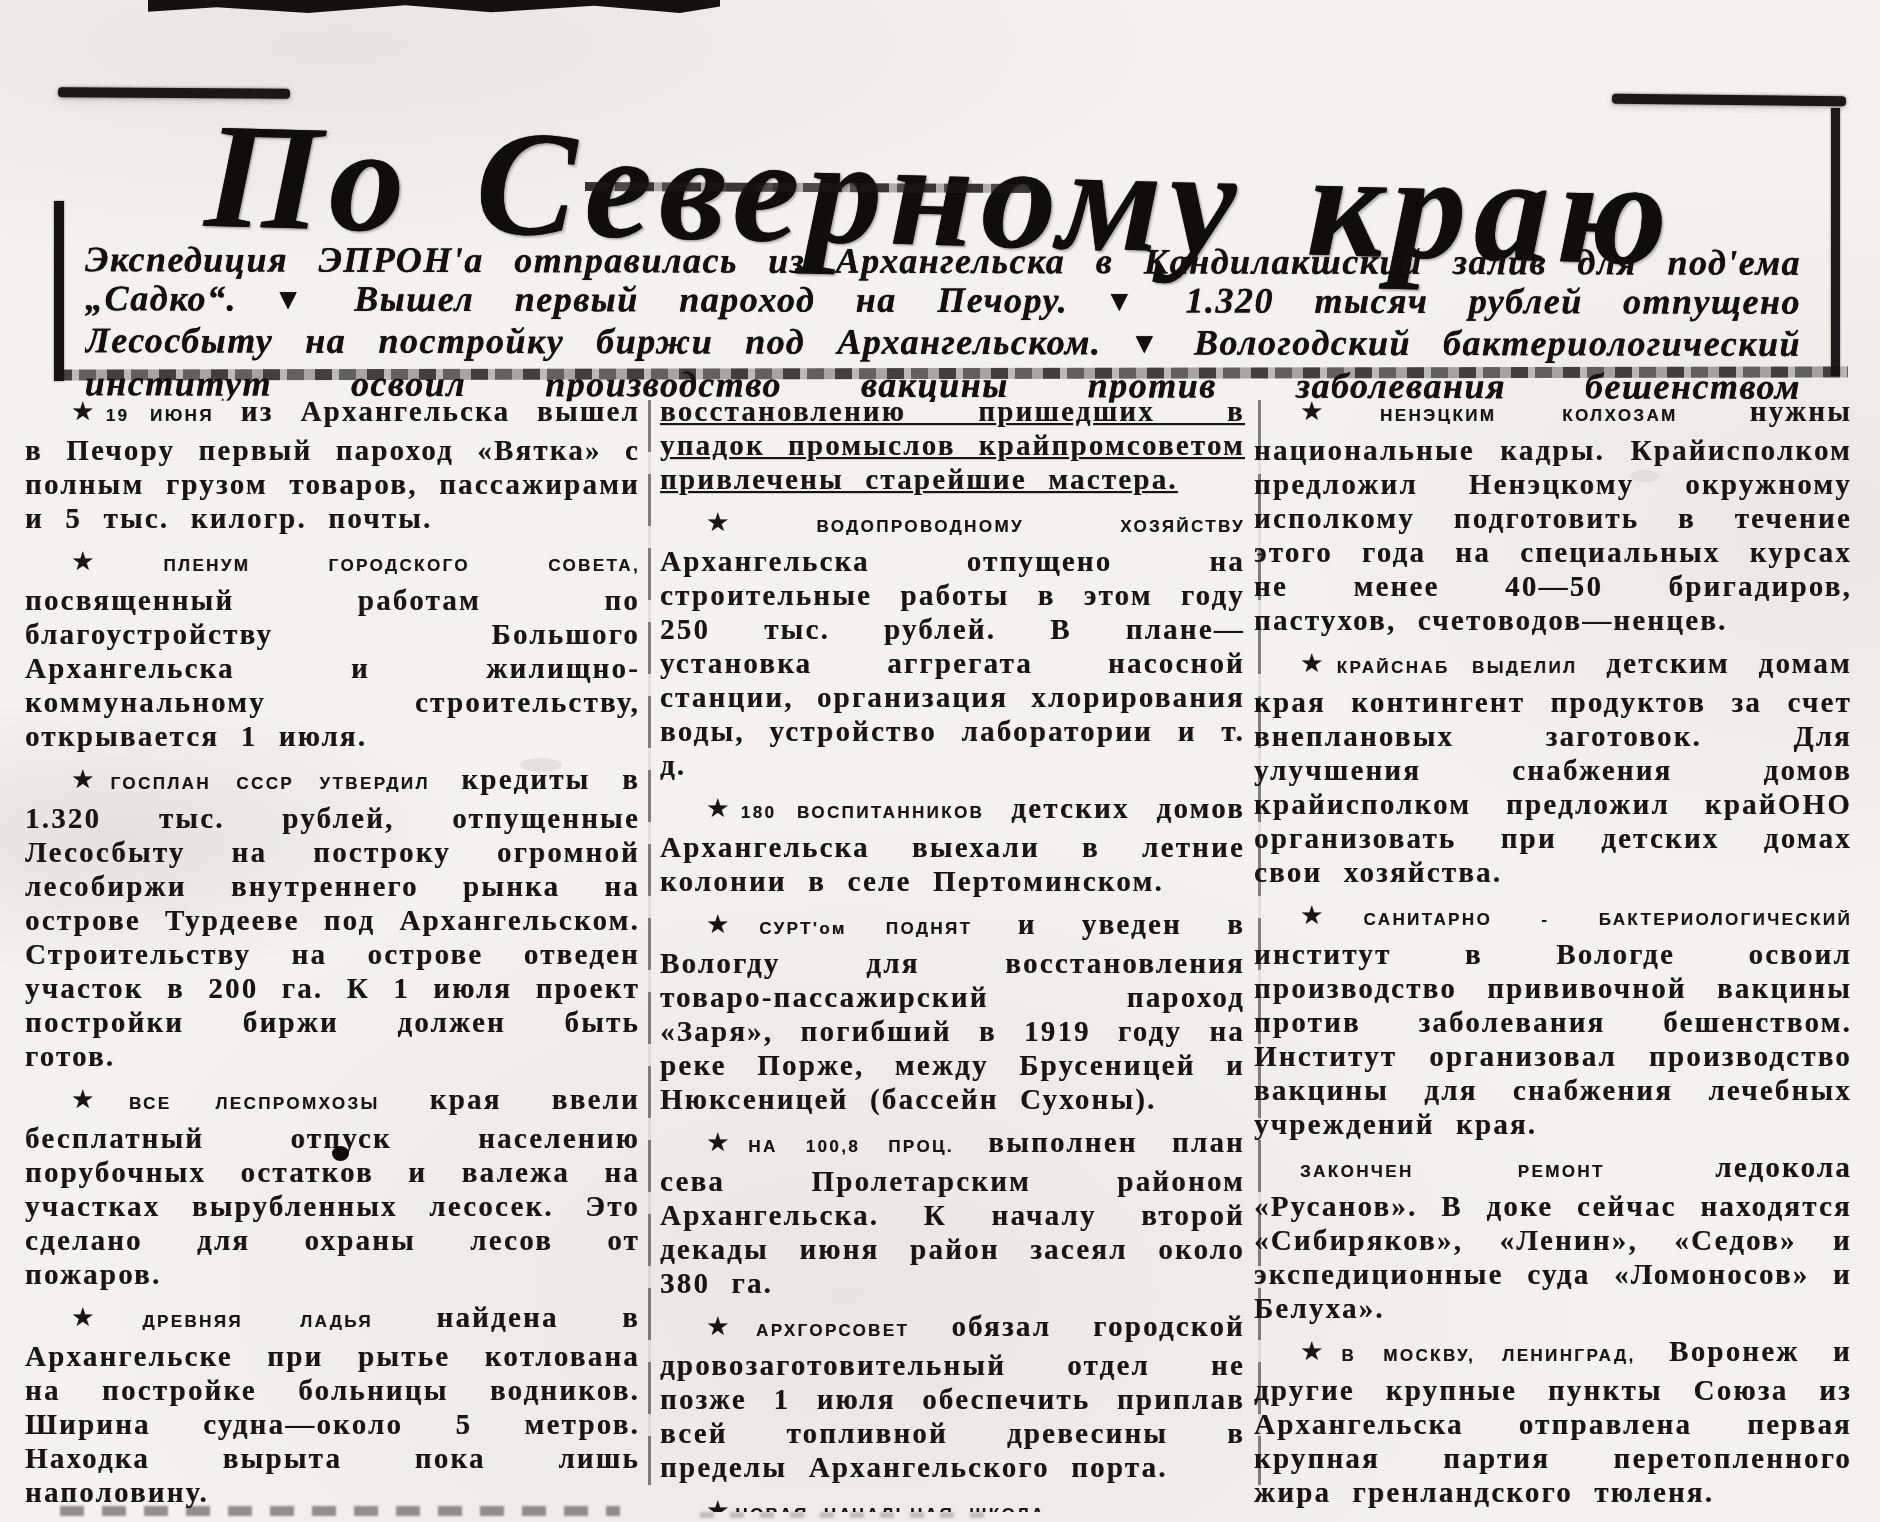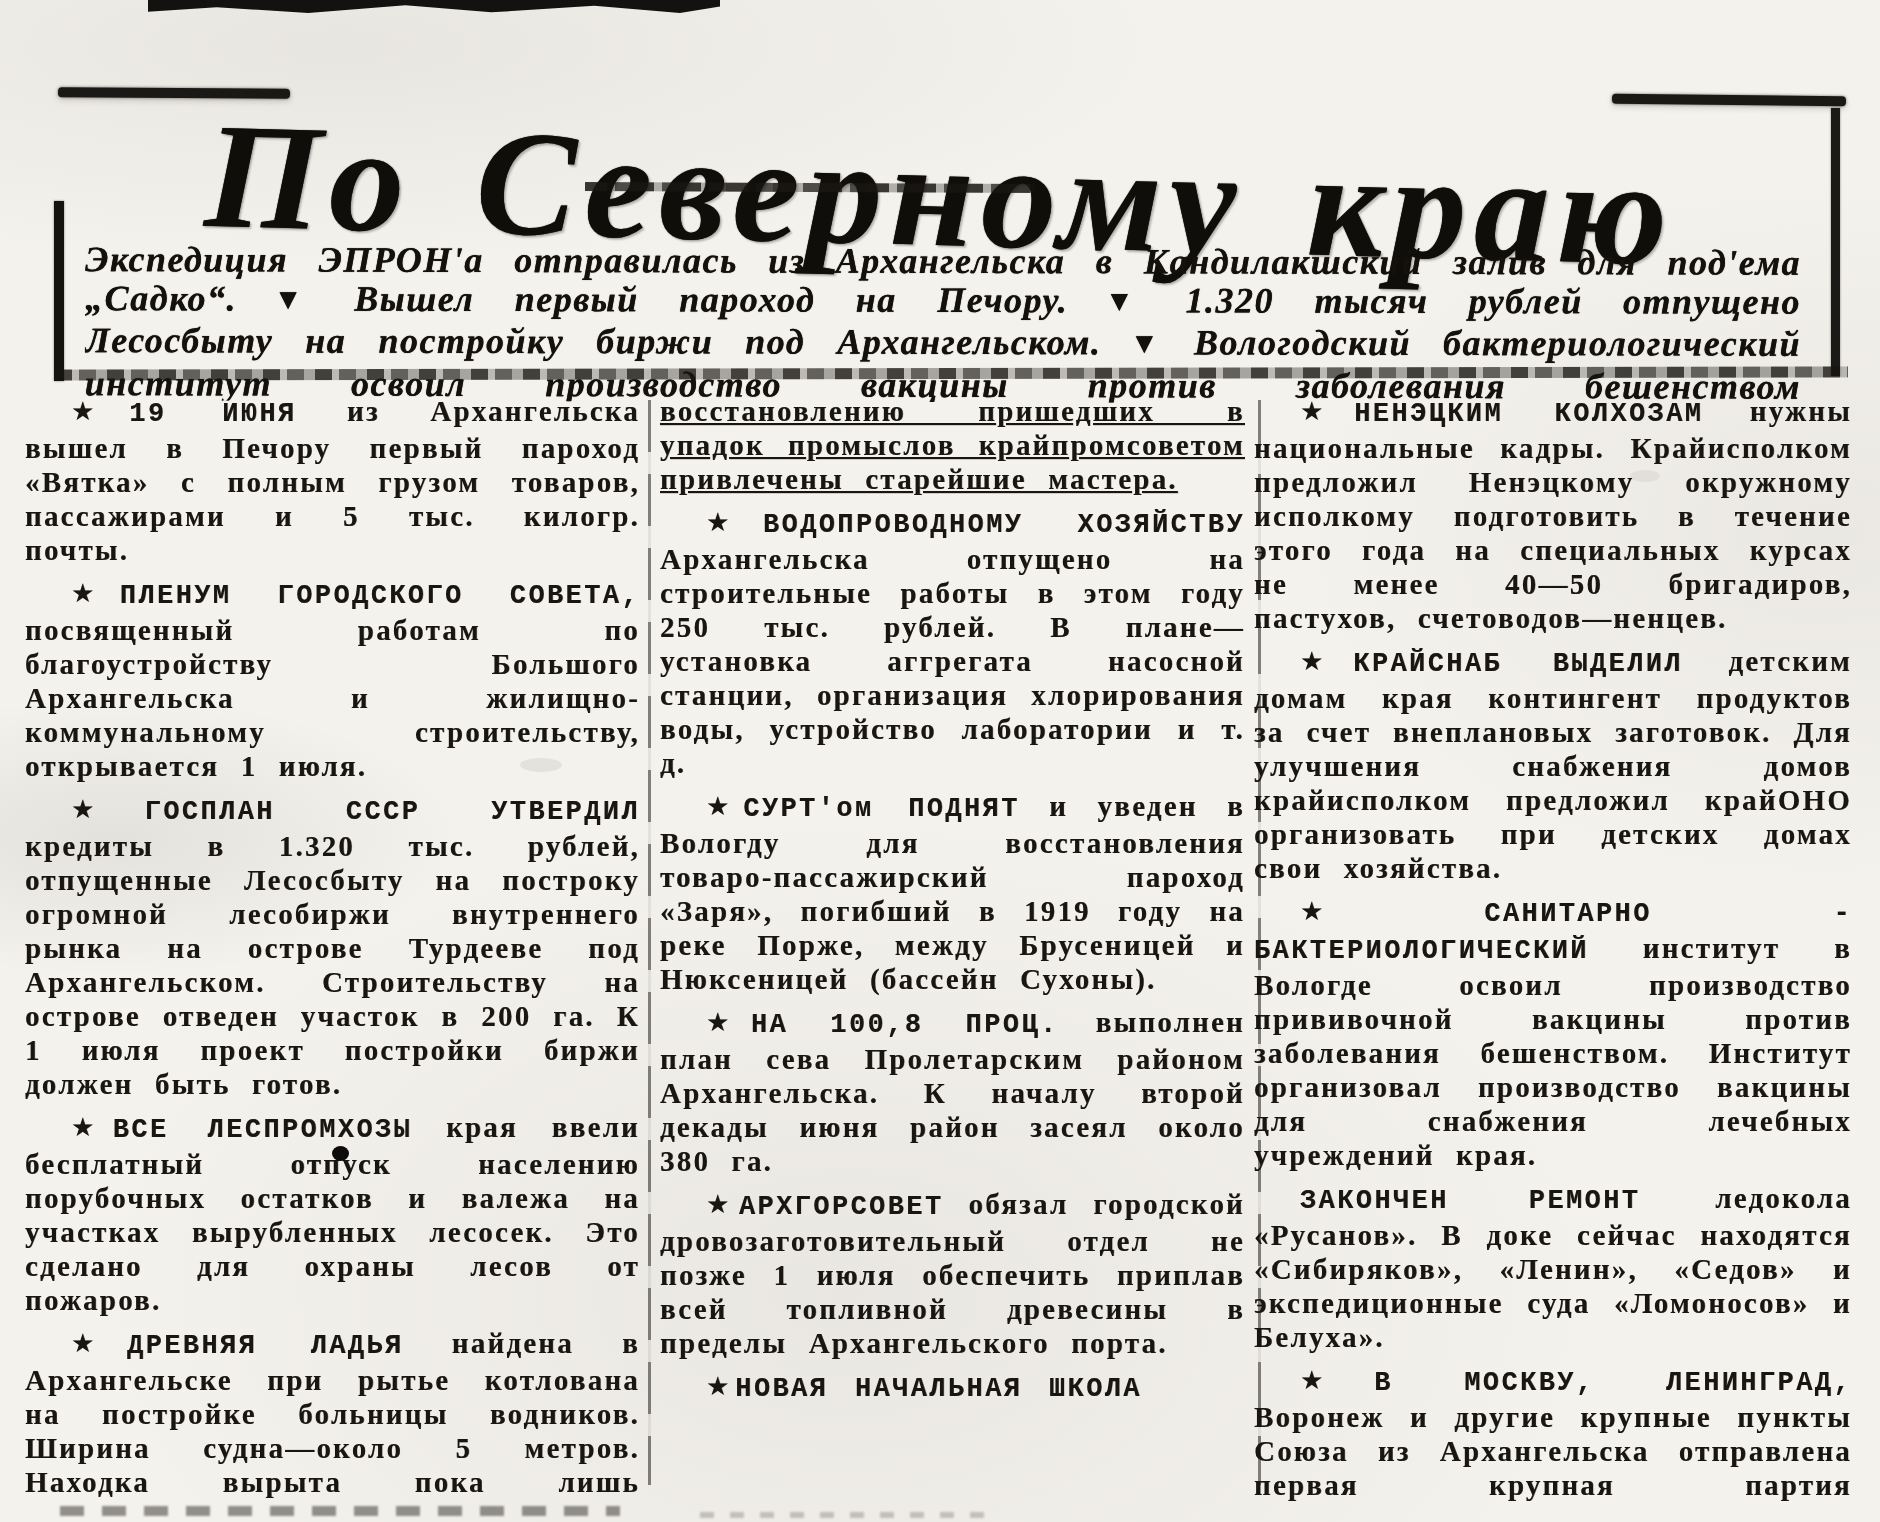--- a/index.html
+++ b/index.html
@@ -67,21 +67,21 @@
   .col{position:absolute;top:394px;height:1118px;overflow:hidden;
     font:700 29px/34px "Liberation Serif","DejaVu Serif",serif;
     letter-spacing:2.2px;word-spacing:12px;text-align:justify;color:#191510;
     text-shadow:.4px .4px .5px rgba(25,20,14,.45);}
   .col.c0{left:25px;width:615px;}
   .col.c1{left:660px;width:585px;}
   .col.c2{left:1254px;width:598px;}
   .item{margin:0 0 9px;text-indent:46px;}
   .item.cont{text-indent:0;text-decoration:underline;}
   .star{font-family:"DejaVu Sans",sans-serif;font-size:26px;letter-spacing:0;padding-right:6px;position:relative;top:-1px;}
-  .lead{font-family:Liberation Mono, monospace;font-size:27px;letter-spacing:2.4px;word-spacing:8px;}
+  .lead{font-family:Liberation Sans, sans-serif;font-size:17px;letter-spacing:2.4px;word-spacing:8px;}
 </style>
 </head>
 <body>
 
 <div class="page">
 
   <div class="top-smudge"></div>
 
   <h1 class="headline">По Северному краю</h1>
   <div class="hdash left"></div>
@@ -100,20 +100,21 @@
       <div class="col c0">
         <p class="item"><span class="star">★</span><span class="lead">19 ИЮНЯ</span> <span>из Архангельска вышел в Печору первый пароход «Вятка» с полным грузом товаров, пассажирами и 5 тыс. килогр. почты.</span></p>
         <p class="item"><span class="star">★</span><span class="lead">ПЛЕНУМ ГОРОДСКОГО СОВЕТА,</span> <span>посвященный работам по благоустройству Большого Архангельска и жилищно-коммунальному строительству, открывается 1 июля.</span></p>
         <p class="item"><span class="star">★</span><span class="lead">ГОСПЛАН СССР УТВЕРДИЛ</span> <span>кредиты в 1.320 тыс. рублей, отпущенные Лесосбыту на построку огромной лесобиржи внутреннего рынка на острове Турдееве под Архангельском. Строительству на острове отведен участок в 200 га. К 1 июля проект постройки биржи должен быть готов.</span></p>
         <p class="item"><span class="star">★</span><span class="lead">ВСЕ ЛЕСПРОМХОЗЫ</span> <span>края ввели бесплатный отпуск населению порубочных остатков и валежа на участках вырубленных лесосек. Это сделано для охраны лесов от пожаров.</span></p>
         <p class="item"><span class="star">★</span><span class="lead">ДРЕВНЯЯ ЛАДЬЯ</span> <span>найдена в Архангельске при рытье котлована на постройке больницы водников. Ширина судна—около 5 метров. Находка вырыта пока лишь наполовину.</span></p>
       </div>
       <div class="col c1">
         <p class="item cont"><span>восстановлению пришедших в упадок промыслов крайпромсоветом привлечены старейшие мастера.</span></p>
         <p class="item"><span class="star">★</span><span class="lead">ВОДОПРОВОДНОМУ ХОЗЯЙСТВУ</span> <span>Архангельска отпущено на строительные работы в этом году 250 тыс. рублей. В плане—установка аггрегата насосной станции, организация хлорирования воды, устройство лаборатории и т. д.</span></p>
+        <p class="item"><span class="star">★</span><span class="lead">180 ВОСПИТАННИКОВ</span> <span>детских домов Архангельска выехали в летние колонии в селе Пертоминском.</span></p>
         <p class="item"><span class="star">★</span><span class="lead">СУРТ'ом ПОДНЯТ</span> <span>и уведен в Вологду для восстановления товаро-пассажирский пароход «Заря», погибший в 1919 году на реке Порже, между Брусеницей и Нюксеницей (бассейн Сухоны).</span></p>
         <p class="item"><span class="star">★</span><span class="lead">НА 100,8 ПРОЦ.</span> <span>выполнен план сева Пролетарским районом Архангельска. К началу второй декады июня район засеял около 380 га.</span></p>
         <p class="item"><span class="star">★</span><span class="lead">АРХГОРСОВЕТ</span> <span>обязал городской дровозаготовительный отдел не позже 1 июля обеспечить приплав всей топливной древесины в пределы Архангельского порта.</span></p>
         <p class="item"><span class="star">★</span><span class="lead">НОВАЯ НАЧАЛЬНАЯ ШКОЛА</span> </p>
       </div>
       <div class="col c2">
         <p class="item"><span class="star">★</span><span class="lead">НЕНЭЦКИМ КОЛХОЗАМ</span> <span>нужны национальные кадры. Крайисполком предложил Ненэцкому окружному исполкому подготовить в течение этого года на специальных курсах не менее 40—50 бригадиров, пастухов, счетоводов—ненцев.</span></p>
         <p class="item"><span class="star">★</span><span class="lead">КРАЙСНАБ ВЫДЕЛИЛ</span> <span>детским домам края контингент продуктов за счет внеплановых заготовок. Для улучшения снабжения домов крайисполком предложил крайОНО организовать при детских домах свои хозяйства.</span></p>
         <p class="item"><span class="star">★</span><span class="lead">САНИТАРНО - БАКТЕРИОЛОГИЧЕСКИЙ</span> <span>институт в Вологде освоил производство прививочной вакцины против заболевания бешенством. Институт организовал производство вакцины для снабжения лечебных учреждений края.</span></p>
         <p class="item"><span class="lead">ЗАКОНЧЕН РЕМОНТ</span> <span>ледокола «Русанов». В доке сейчас находятся «Сибиряков», «Ленин», «Седов» и экспедиционные суда «Ломоносов» и Белуха».</span></p>

